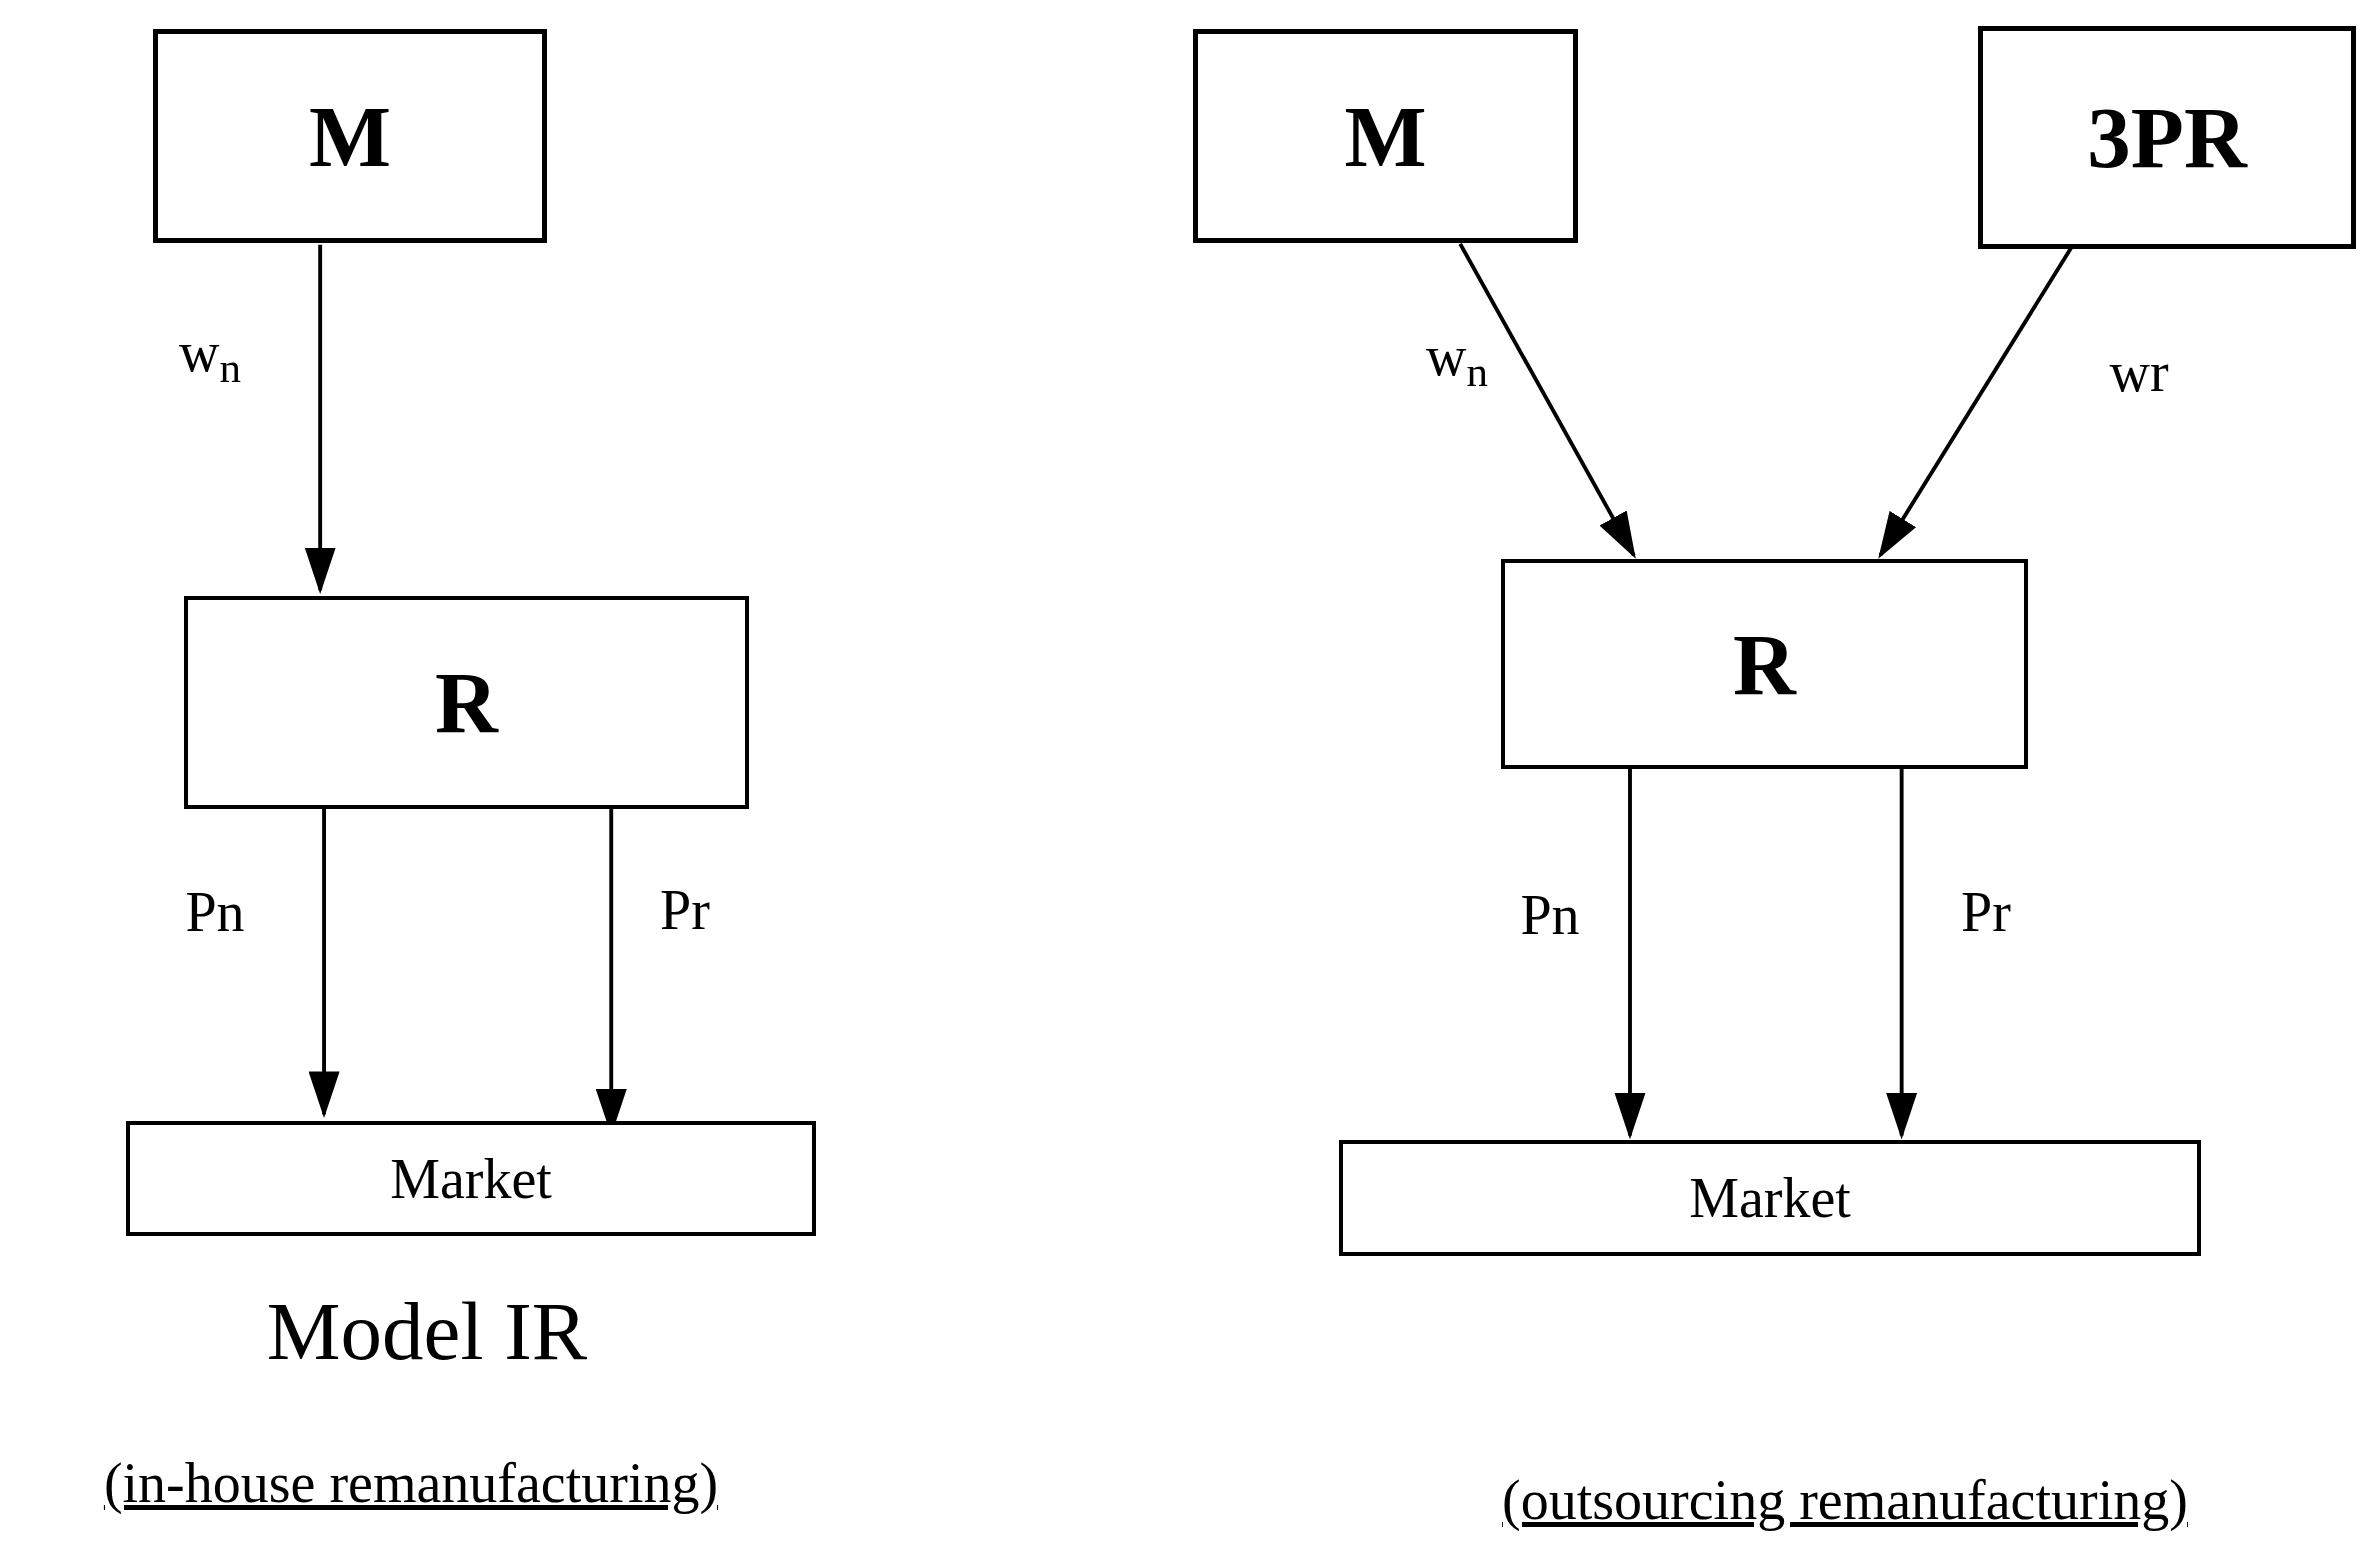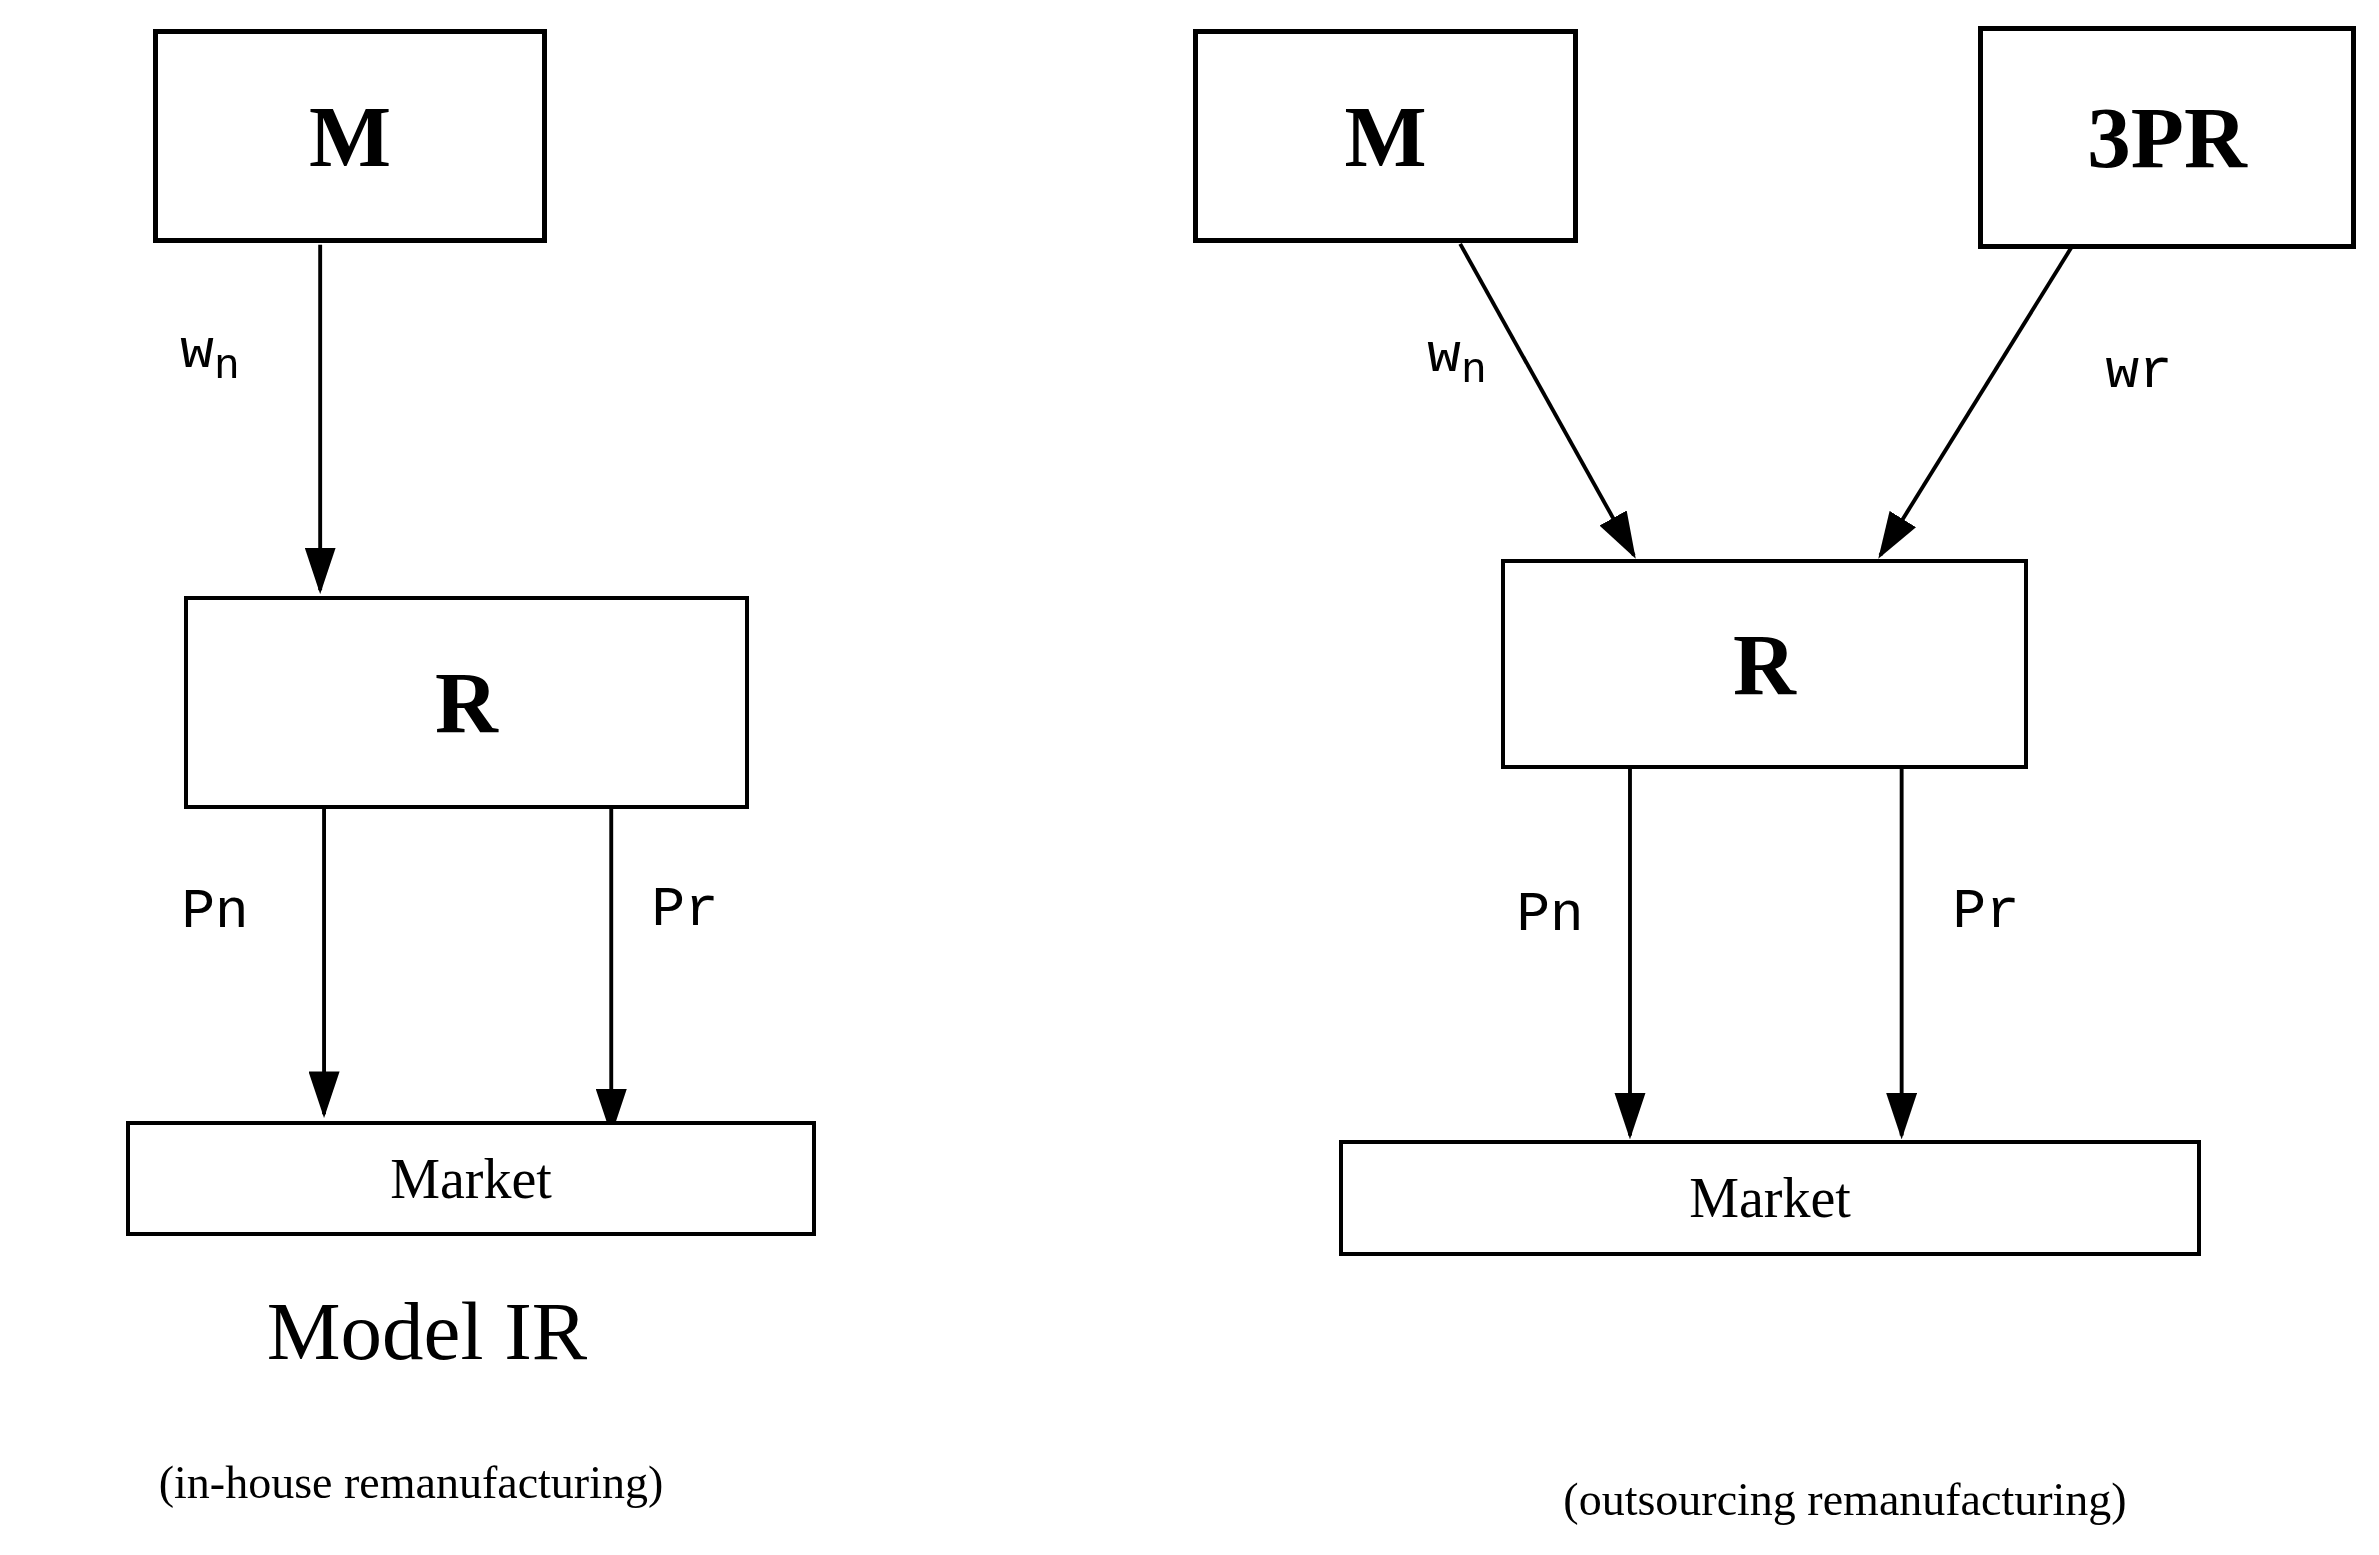--- a/index.html
+++ b/index.html
@@ -42,41 +42,41 @@
     font-weight: normal;
     font-size: 56px;
     line-height: 1;
   }
   .lbl {
     position: absolute;
     transform: translate(-50%, -50%);
     font-size: 56px;
     line-height: 1;
     white-space: nowrap;
-    font-family: Liberation Mono, monospace;
   }
   .lbl sub {
     font-size: 43px;
     line-height: 0;
     vertical-align: -0.25em;
   }
   .title {
     position: absolute;
     transform: translate(-50%, -50%);
     font-weight: normal;
     font-size: 83px;
     line-height: 1;
     white-space: nowrap;
   }
   .caption {
     position: absolute;
     transform: translate(-50%, -50%);
-    font-size: 46px;
+    font-size: 56px;
     line-height: 1;
     white-space: nowrap;
+    text-decoration: underline;
   }
 </style>
 </head>
 <body>
 
 <div class="canvas">
 
   <svg class="arrow-layer" width="2379" height="1556" viewBox="0 0 2452 1603" xmlns="http://www.w3.org/2000/svg">
     <defs>
       <marker id="ah" markerUnits="strokeWidth" markerWidth="12" markerHeight="8" refX="11" refY="4" orient="auto">

